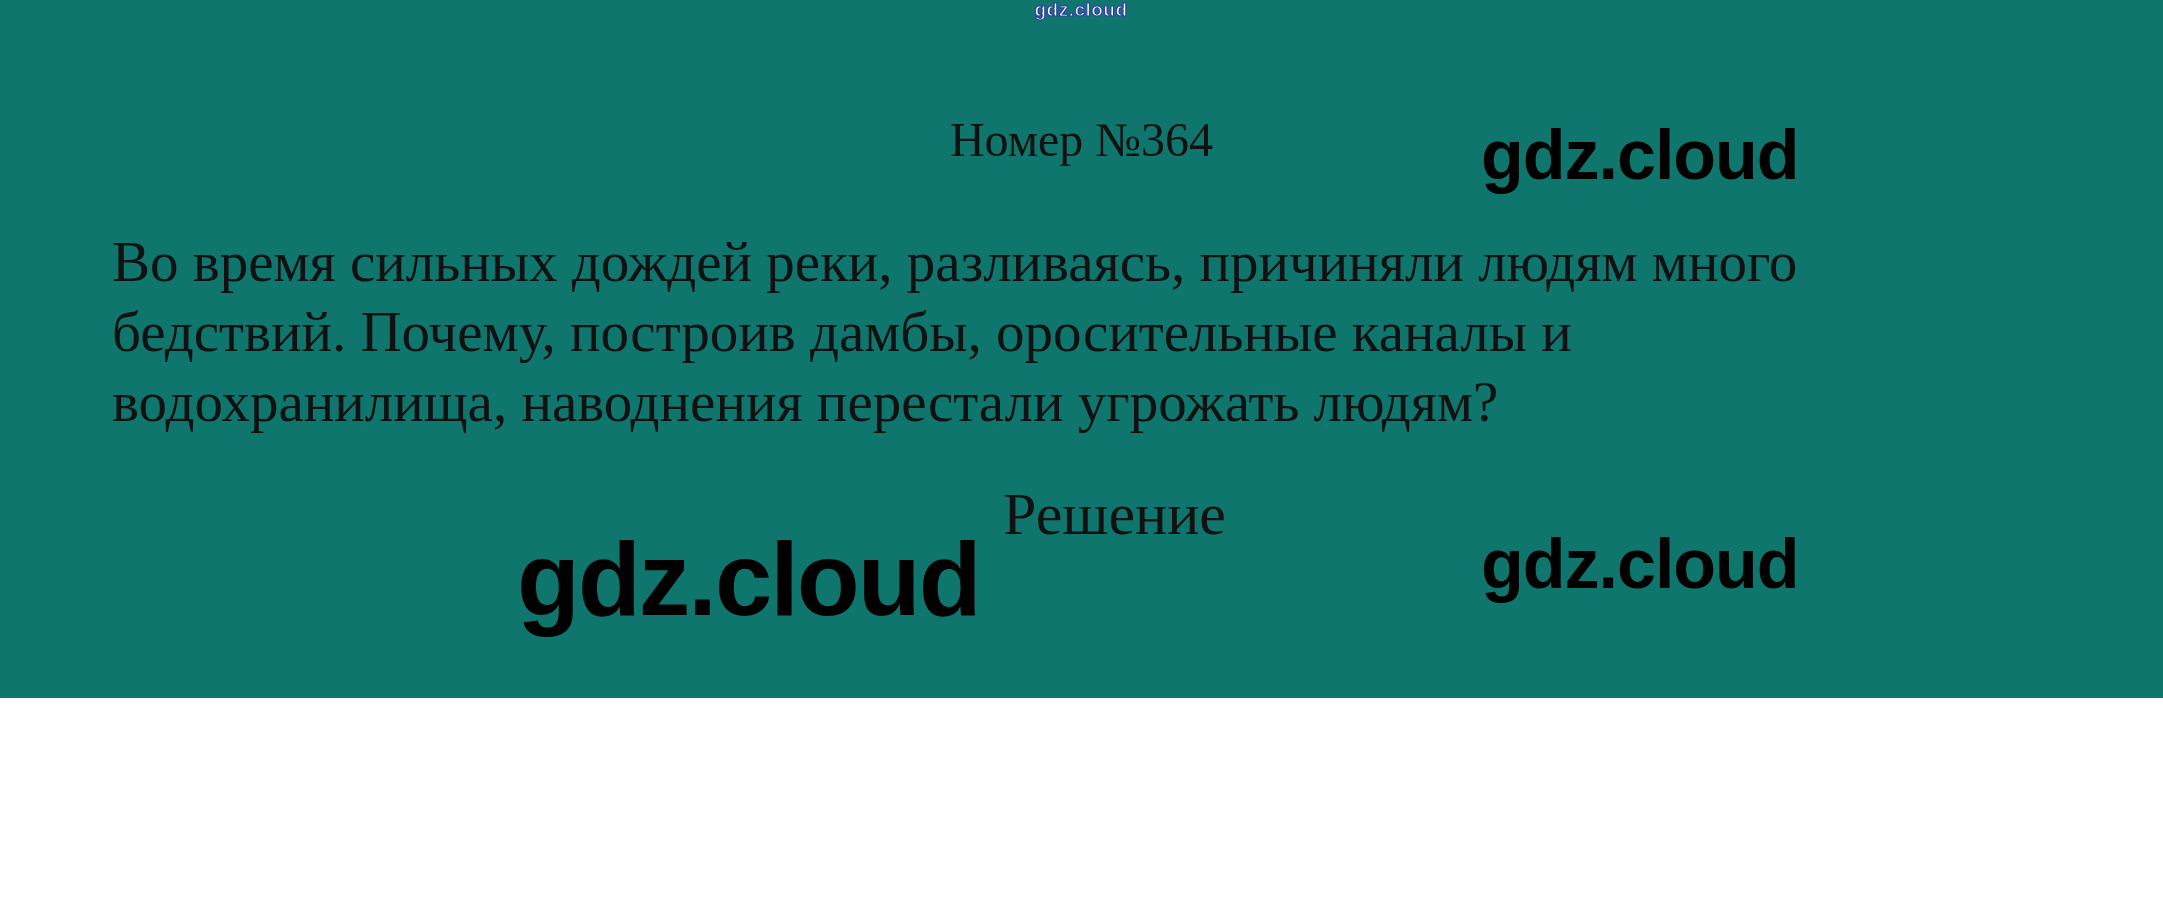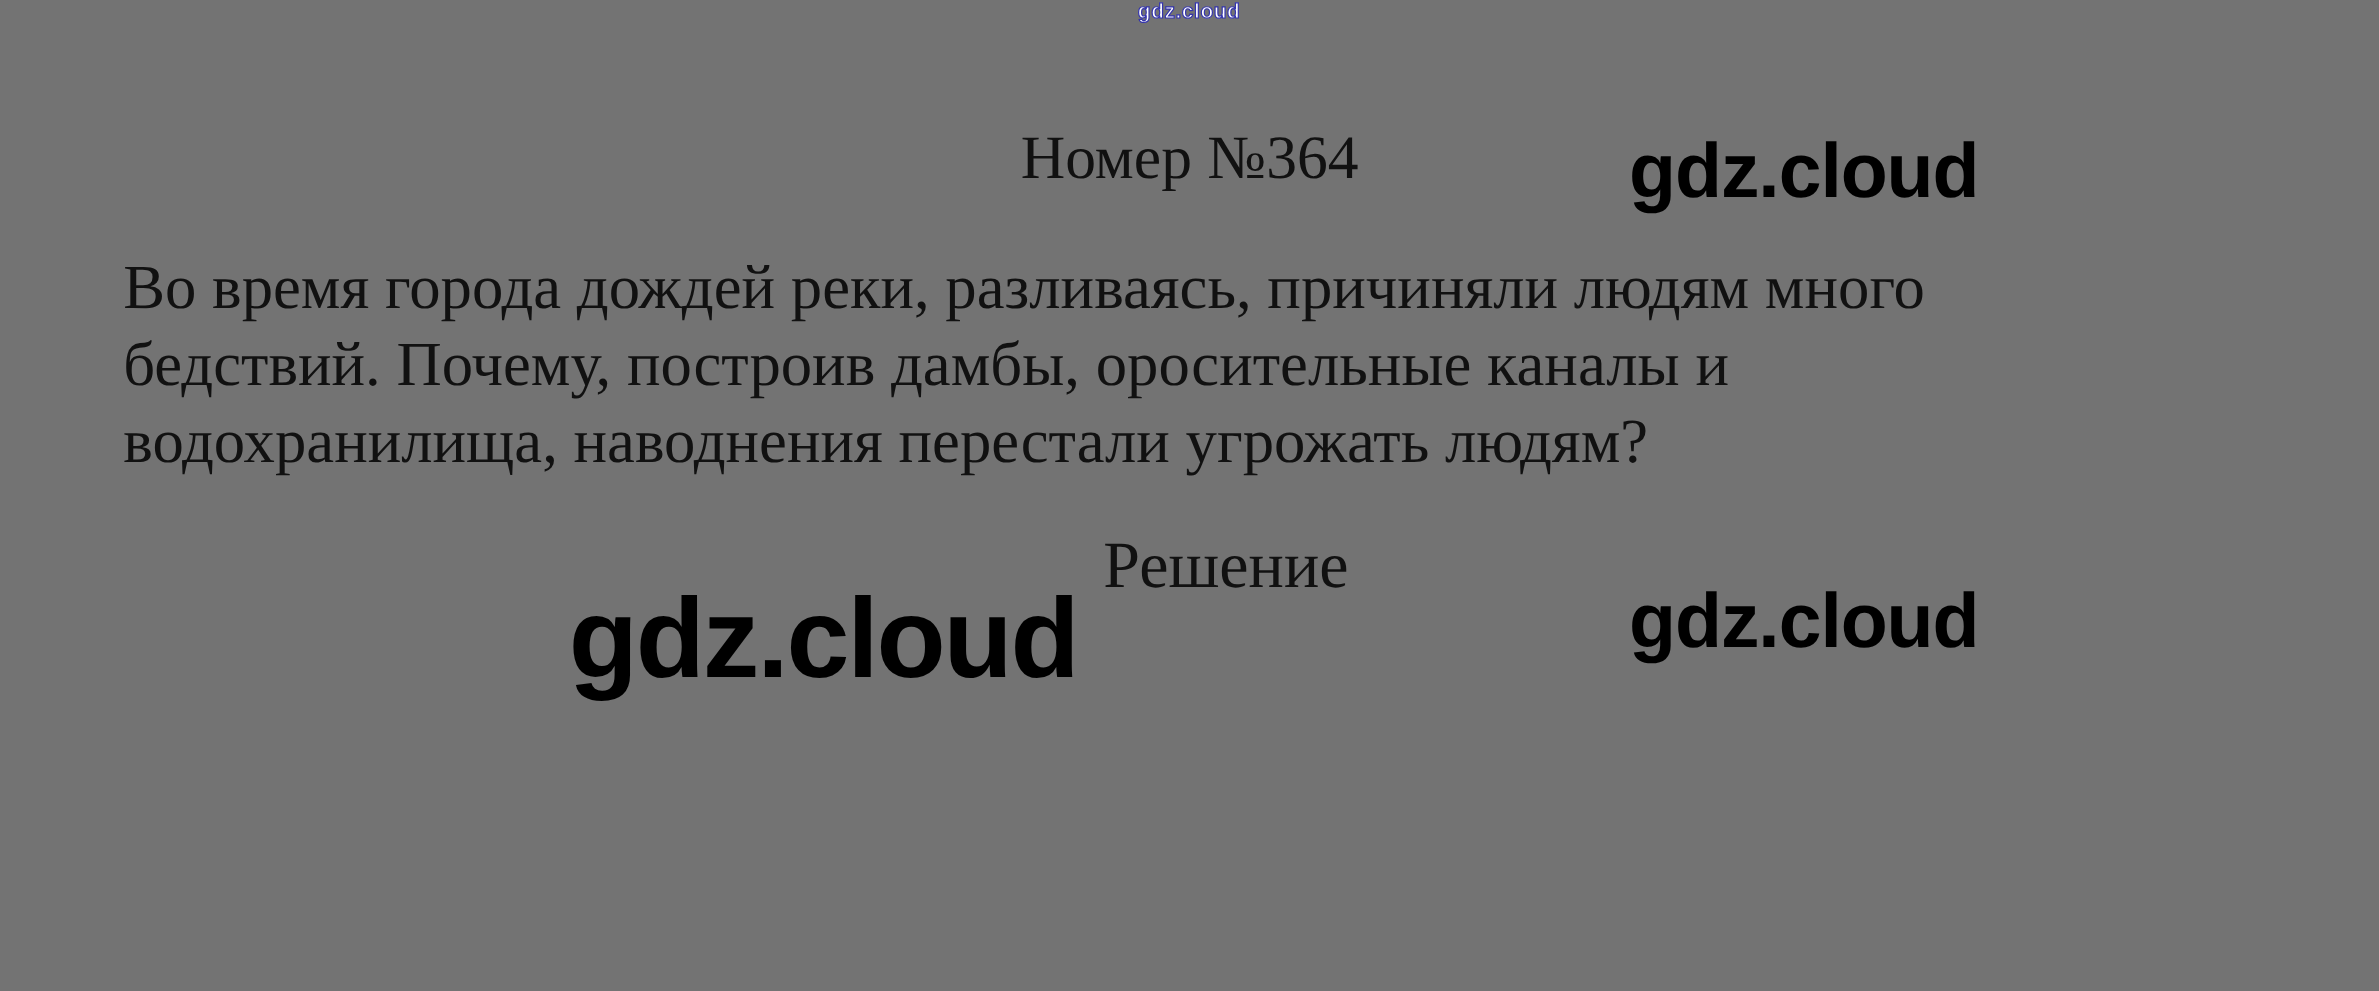--- a/index.html
+++ b/index.html
@@ -3,22 +3,22 @@
 <meta charset="utf-8">
 <style>
   html, body {
     margin: 0;
     padding: 0;
     background: #ffffff;
   }
   .page {
     position: relative;
     width: 2163px;
-    height: 901px;
-    background: #737373;
+    height: 698px;
+    background: #0f766e;
     overflow: hidden;
     font-family: "Liberation Serif", serif;
     color: #111111;
   }
   
   .top-wm {
     position: absolute;
     top: 0;
     left: 0;
     width: 2163px;
@@ -32,21 +32,21 @@
     stroke: #3434ad;
     stroke-width: 1.1px;
     letter-spacing: 0.5px;
   }
   .problem-title {
     position: absolute;
     top: 116px;
     left: 0;
     width: 2163px;
     text-align: center;
-    font-size: 56px;
+    font-size: 48px;
     line-height: 1;
     white-space: nowrap;
   }
   .wm {
     position: absolute;
     font-family: "Liberation Sans", sans-serif;
     font-weight: bold;
     color: #000000;
     line-height: 1;
     white-space: nowrap;
@@ -101,21 +101,21 @@
 <div class="page">
 
   <svg class="top-wm" xmlns="http://www.w3.org/2000/svg">
     <text x="1081" y="16" text-anchor="middle">gdz.cloud</text>
   </svg>
 
   <div class="problem-title">Номер №364</div>
 
   <div class="wm wm-header-right">gdz.cloud</div>
 
-  <div class="para statement">Во время города дождей реки, разливаясь, причиняли людям много
+  <div class="para statement">Во время сильных дождей реки, разливаясь, причиняли людям много
 бедствий. Почему, построив дамбы, оросительные каналы и
 водохранилища, наводнения перестали угрожать людям?</div>
 
   <div class="solution-heading">Решение</div>
 
   <div class="wm wm-solution-left">gdz.cloud</div>
 
   <div class="wm wm-solution-right">gdz.cloud</div>
 
 

